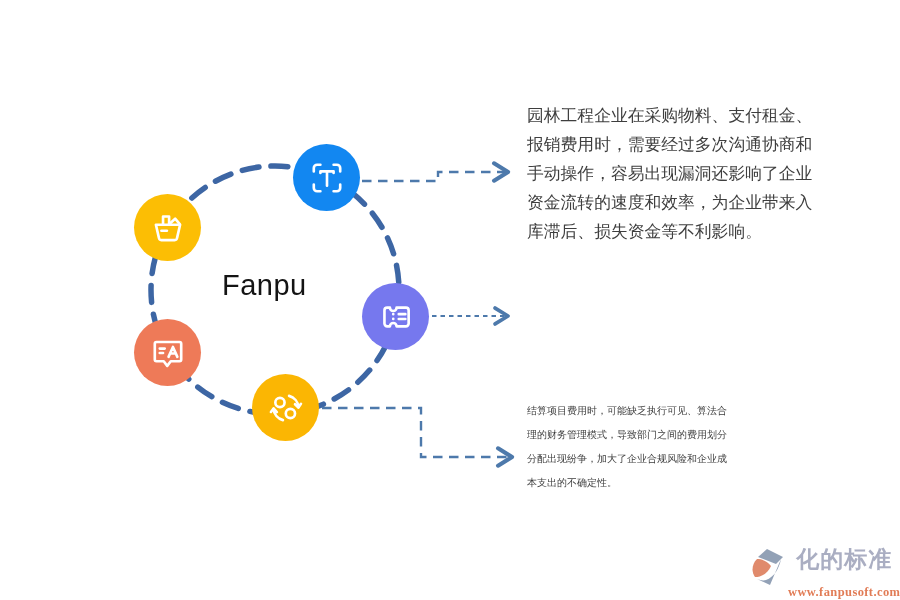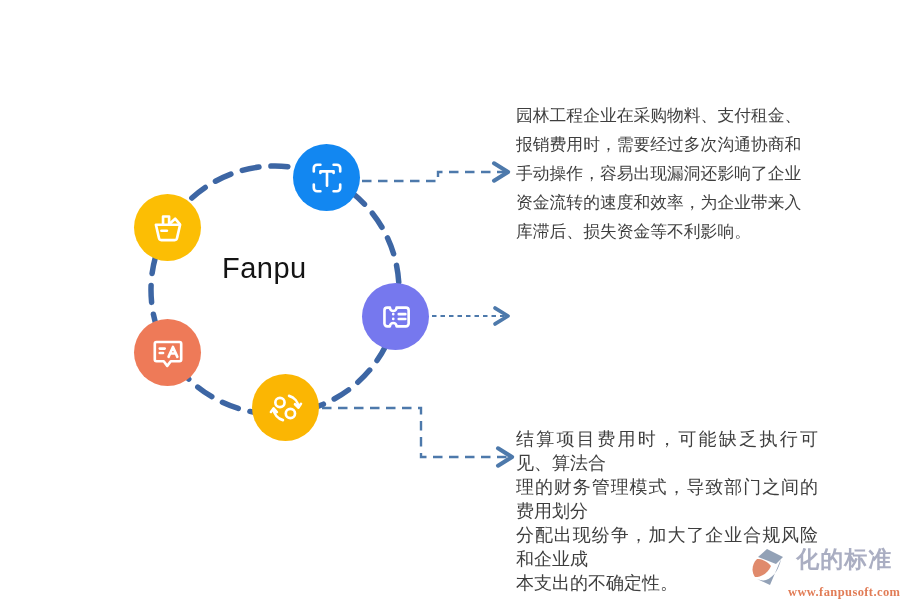--- a/index.html
+++ b/index.html
@@ -12,30 +12,30 @@
     position:absolute;width:67px;height:67px;border-radius:50%;
     display:flex;align-items:center;justify-content:center;
   }
   .node svg{width:44px;height:44px;}
   .node-scan  {left:293px;top:144px;background:#1287f1;}
   .node-basket{left:134px;top:194px;background:#fcbe04;}
   .node-chat  {left:134px;top:319px;background:#ee7a58;}
   .node-ticket{left:362px;top:283px;background:#7678ee;}
   .node-sync  {left:252px;top:374px;background:#fbb603;}
   .center-label{
-    position:absolute;left:222px;top:252px;width:120px;
+    position:absolute;left:222px;top:269px;width:120px;
     font-size:29px;color:#141414;letter-spacing:.5px;
   }
   .para{
-    position:absolute;left:516px;color:#3e3e3e;white-space:pre-line;
+    position:absolute;left:527px;color:#3e3e3e;white-space:pre-line;
     text-align:justify;
   }
   .para-1{top:101px;width:300px;font-size:16.8px;line-height:29px;}
   .para-2{top:281px;width:302px;font-size:14.4px;line-height:23px;}
-  .para-3{top:399px;width:302px;font-size:18px;line-height:24px;margin-top:28px;}
+  .para-3{top:399px;width:302px;font-size:10px;line-height:24px;}
   .watermark{
     position:absolute;left:746px;top:546px;display:flex;align-items:flex-start;
     opacity:.95;
   }
   .wm-icon{width:40px;height:44px;margin-right:2px;}
   .wm-text{display:flex;flex-direction:column;align-items:center;}
   .wm-brand{font-size:23px;font-weight:bold;color:#a6aabf;line-height:26px;letter-spacing:1px;}
   .wm-url{font-family:"Liberation Serif","DejaVu Serif",serif;font-size:12.5px;font-weight:bold;color:#e0764e;letter-spacing:.4px;margin-top:13px;}
 </style>
 </head>

